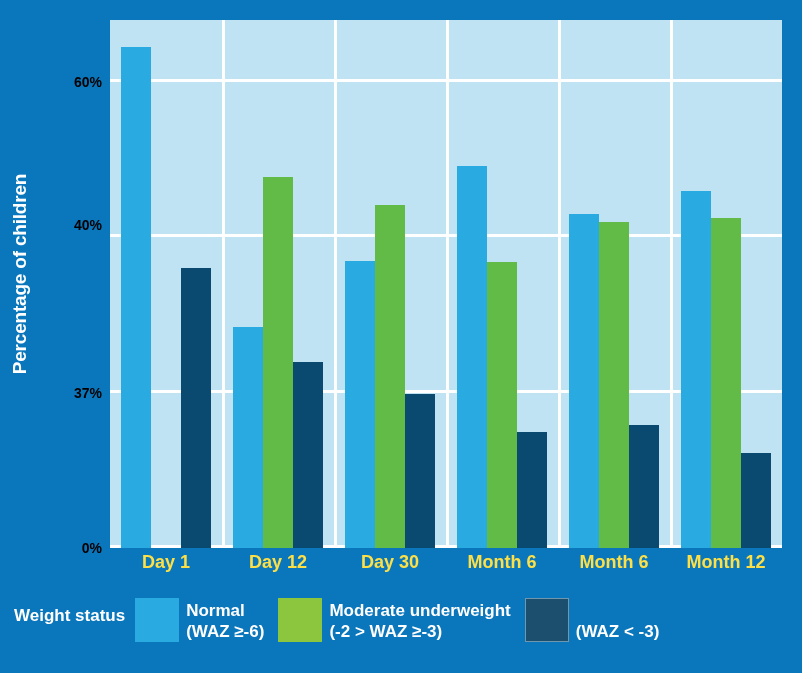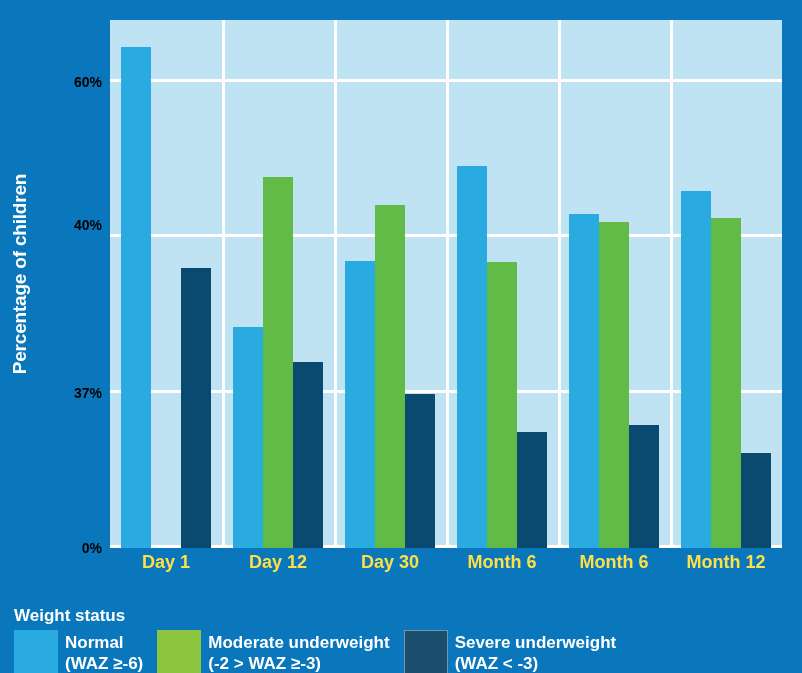--- a/index.html
+++ b/index.html
@@ -101,21 +101,20 @@
   }
 
   
   #legend {
     position: absolute;
     left: 0px; top: 588px;
     width: 802px; height: 85px;
     display: flex;
     align-items: flex-start;
     padding: 6px 0 0 14px;
-    flex-direction: column;
   }
   #legend-title {
     color: #ffffff;
     font-size: 17px;
     font-weight: bold;
     margin-right: 10px;
     padding-top: 12px;
     white-space: nowrap;
   }
   .legend-item {
@@ -220,20 +219,19 @@
         <div class="legend-item">
           <div class="swatch moderate"></div>
           <div class="legend-text">
             <div>Moderate underweight</div>
             <div>(-2 &gt; WAZ ≥-3)</div>
           </div>
         </div>
         <div class="legend-item">
           <div class="swatch severe"></div>
           <div class="legend-text">
-            <div>Severe underweight</div>
             <div>(WAZ &lt; -3)</div>
           </div>
         </div>
       </div>
   </div>
 
 </div>
 
 </body></html>

